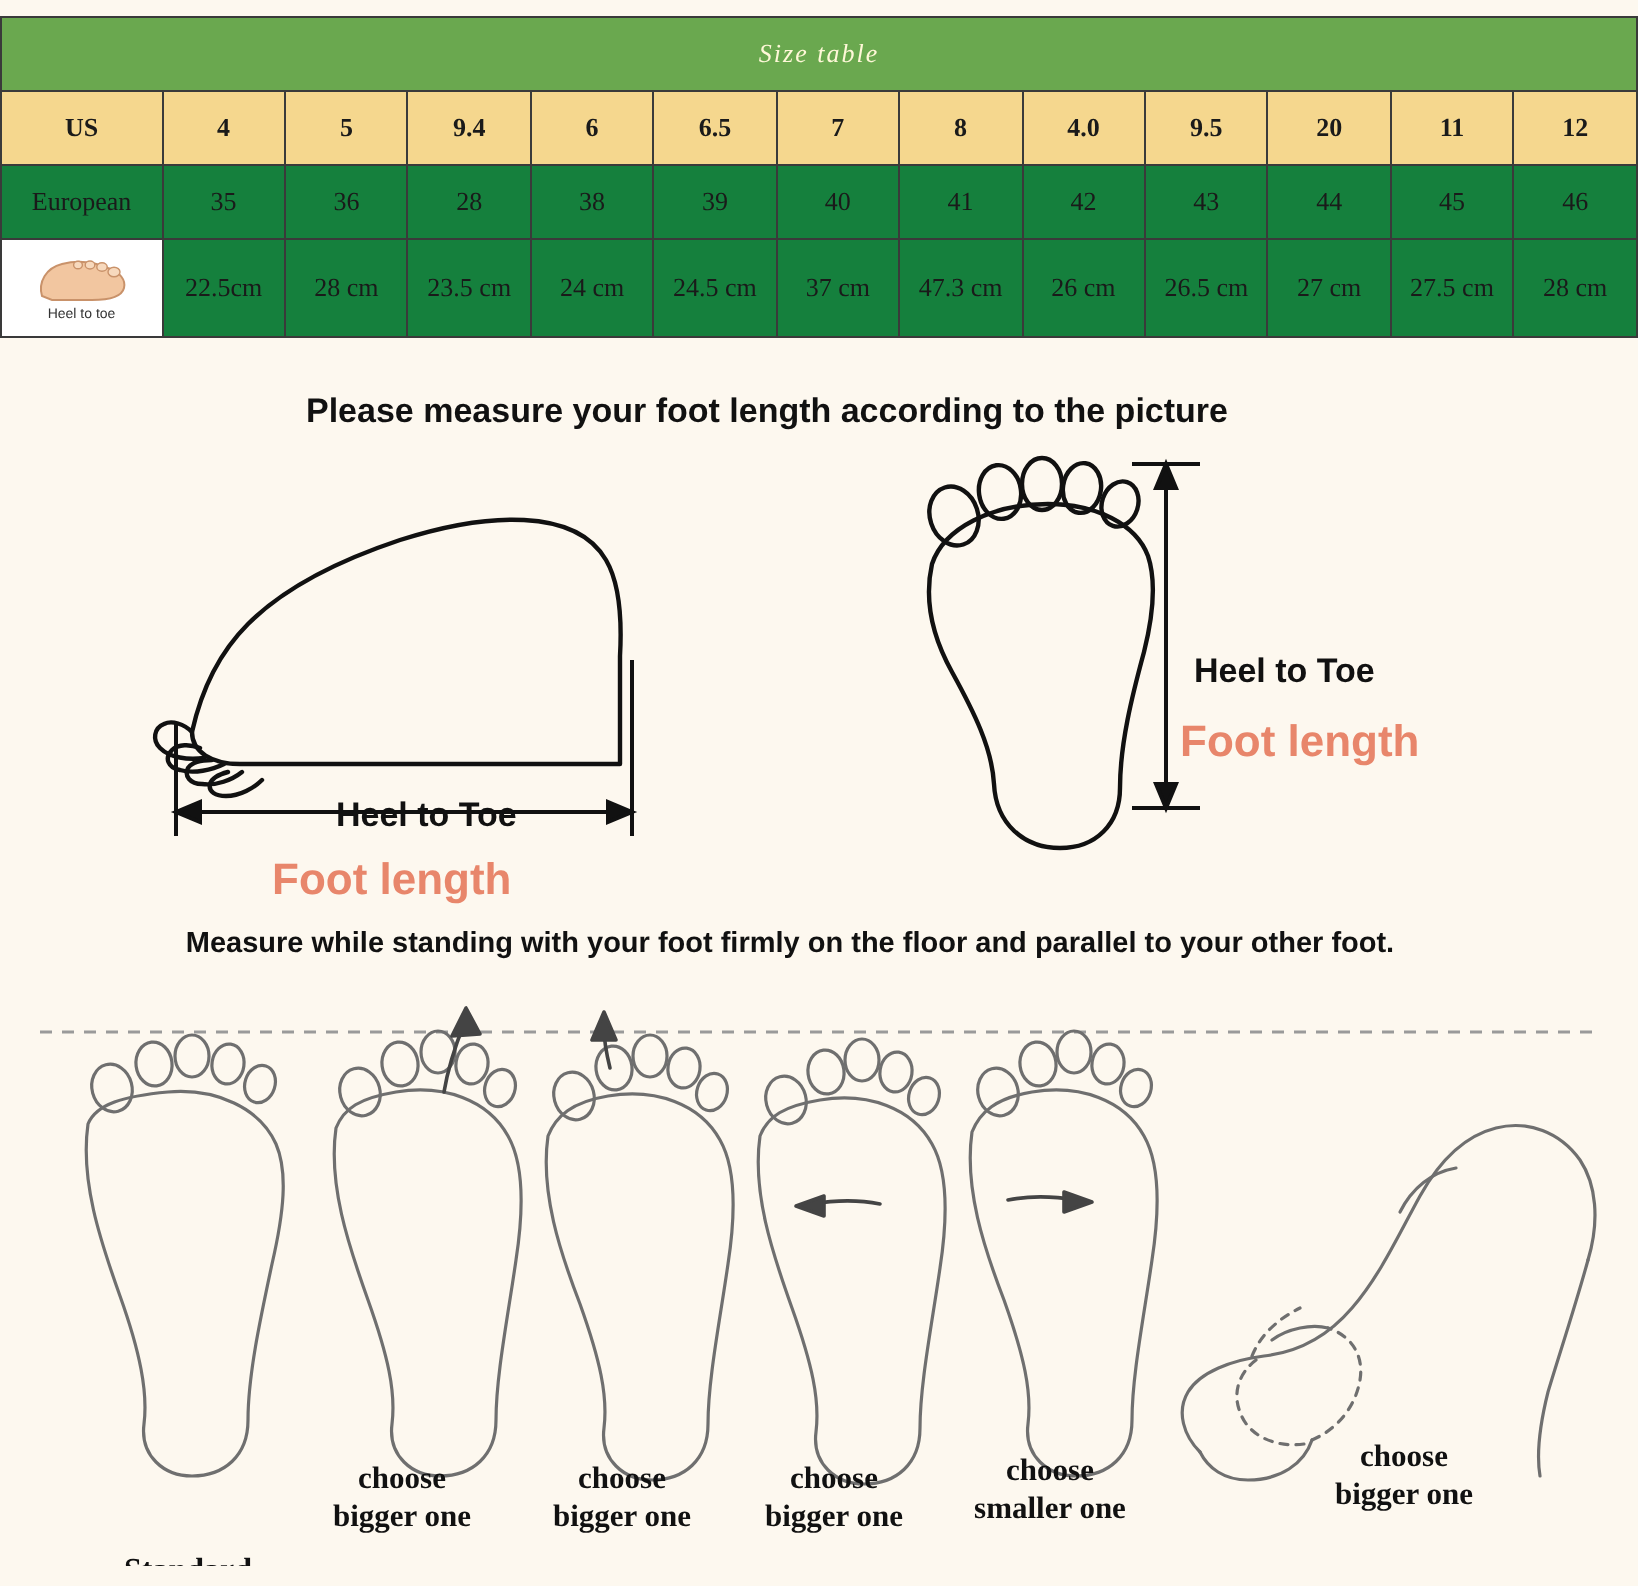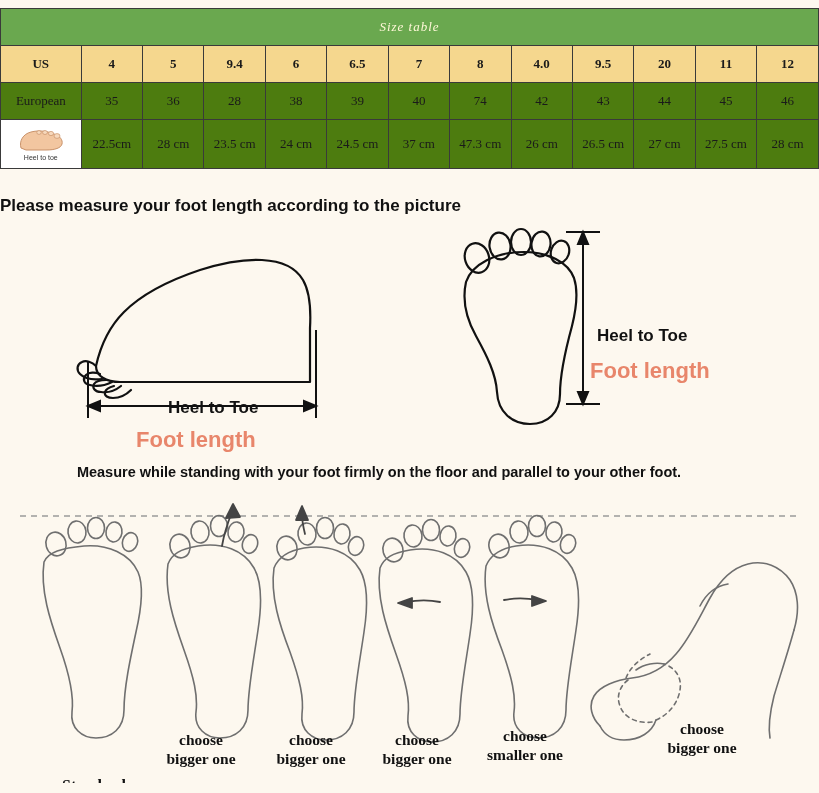--- a/index.html
+++ b/index.html
@@ -34,21 +34,21 @@
     table-layout: fixed;
   }
   table.size-table td {
     border: 1px solid #3a3a3a;
     text-align: center;
     vertical-align: middle;
     font-size: 13px;
     color: #1a1a1a;
     height: 36px;
     padding: 0 2px;
-    background: #4d7c0f;
+    background: #15803d;
     font-family: "Liberation Serif", serif;
   }
   .title-row td {
     background: #6aa84f !important;
     color: #fff8d8 !important;
     height: 38px;
     font-size: 24px;
     font-family: "DejaVu Serif", serif;
     font-style: italic;
     letter-spacing: 1px;
@@ -90,35 +90,37 @@
     margin-top: 1px;
     font-family: "Liberation Sans", sans-serif;
   }
 
   
   .heading-1 {
     position: absolute;
     left: 0;
     top: 196px;
     width: 767px;
+    text-align: center;
     font-size: 17px;
     font-weight: bold;
     color: #111;
     font-family: "Liberation Sans", sans-serif;
   }
   .heading-2 {
     position: absolute;
     left: 0;
     top: 464px;
     width: 758px;
     text-align: center;
     font-size: 14.5px;
     font-weight: bold;
     color: #111;
     font-family: "Liberation Sans", sans-serif;
+    padding-left: 16px;
   }
 
   
   .diagram {
     position: absolute;
     left: 0;
     top: 222px;
     width: 819px;
     height: 240px;
   }
@@ -231,21 +233,21 @@
         <td>12</td>
       </tr>
       <tr>
         <td class="rowlabel">European</td>
         <td>35</td>
         <td>36</td>
         <td>28</td>
         <td>38</td>
         <td>39</td>
         <td>40</td>
-        <td>74</td>
+        <td>41</td>
         <td>42</td>
         <td>43</td>
         <td>44</td>
         <td>45</td>
         <td>46</td>
       </tr>
       <tr>
         <td class="foot-cell">
           <div class="foot-mini">
             <svg width="56" height="26" viewBox="0 0 56 26">

